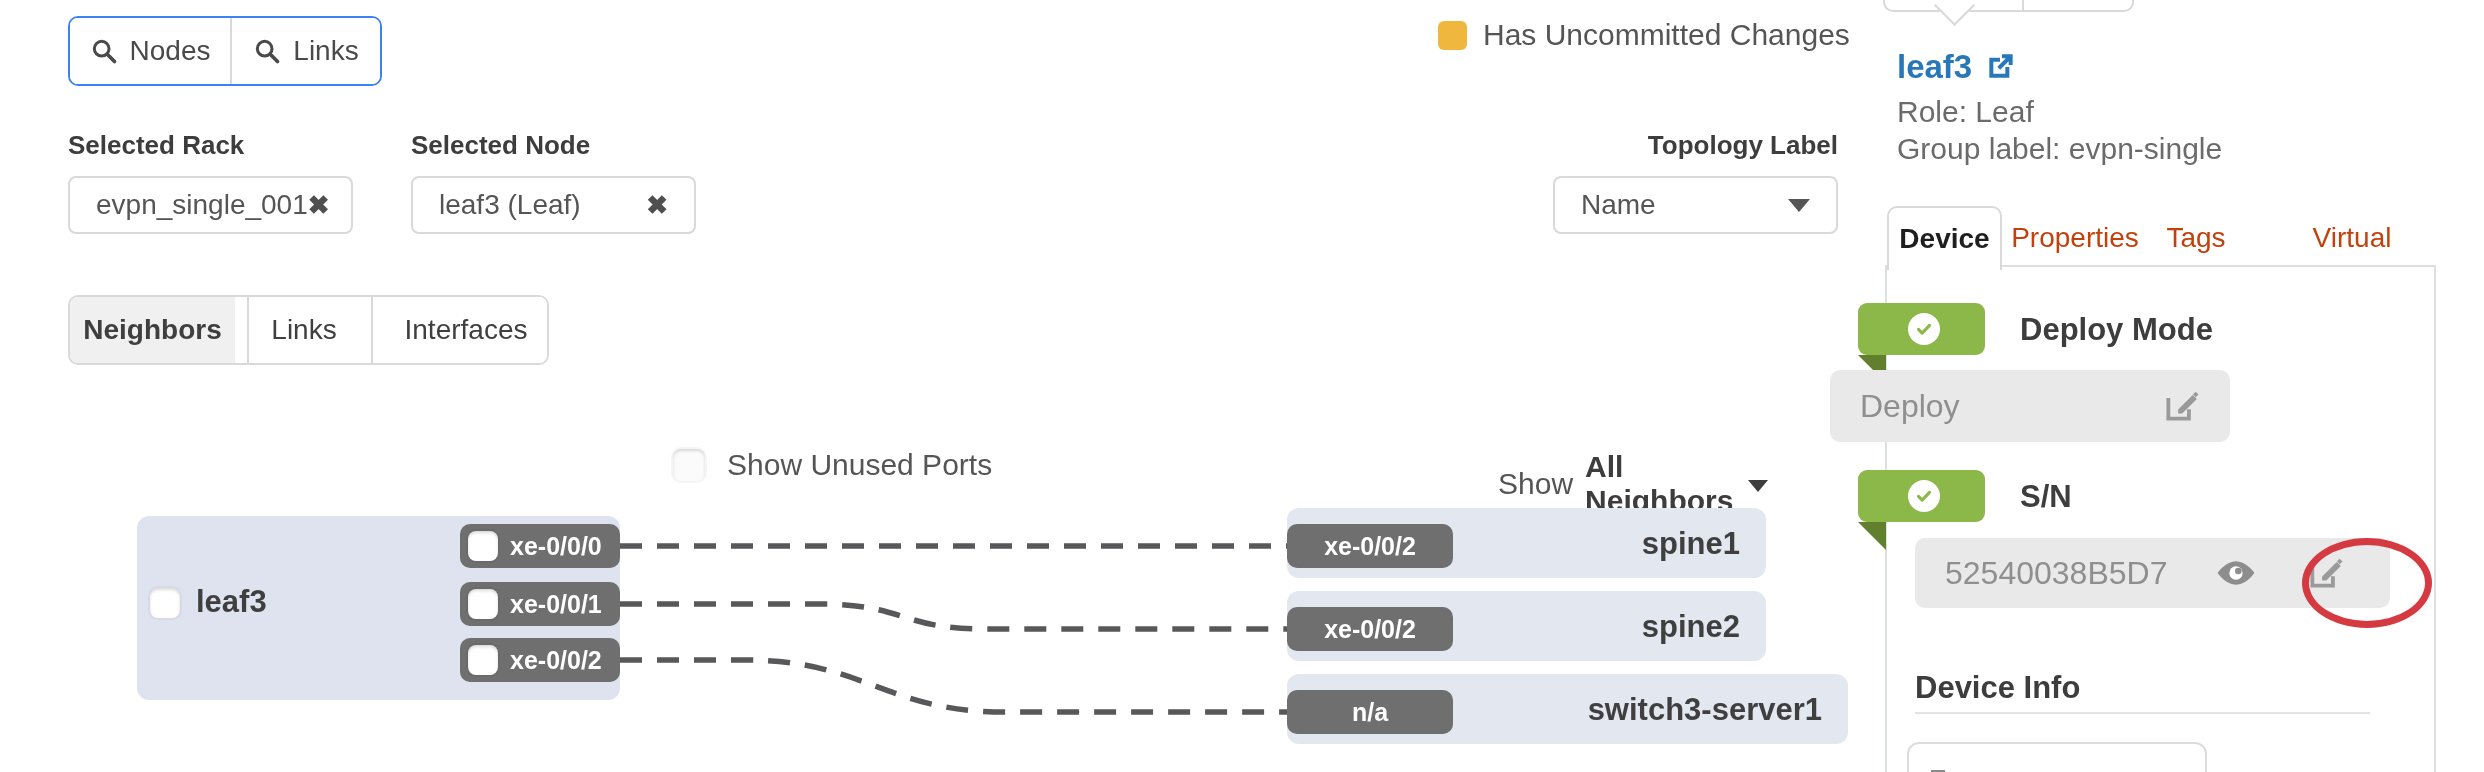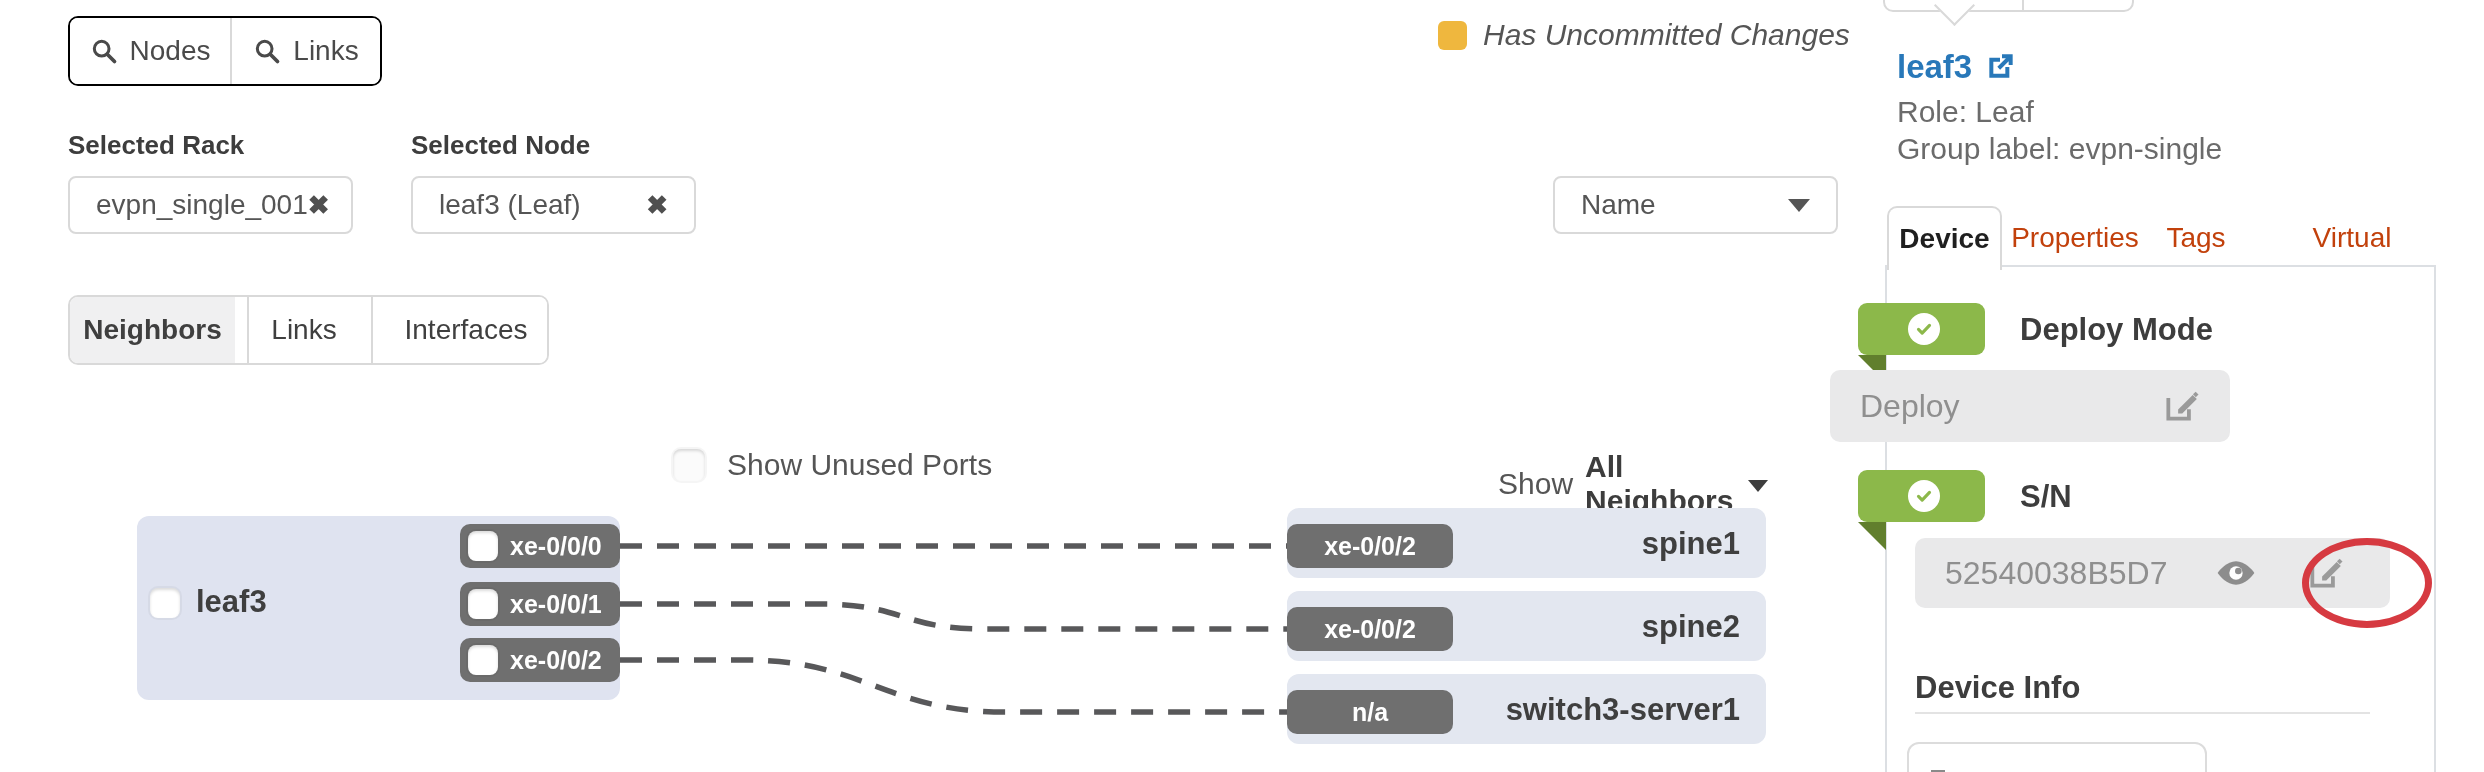--- a/index.html
+++ b/index.html
@@ -3,40 +3,40 @@
 <meta charset="utf-8">
 <style>
   html,body{margin:0;padding:0;background:#fff;}
   #app{
     position:relative;width:2484px;height:772px;overflow:hidden;background:#fff;
     font-family:"Liberation Sans", sans-serif;color:#3d3d3d;
   }
   .abs{position:absolute;}
 
   
-  .seg-group{display:flex;border:2px solid #000000;border-radius:10px;background:#fff;overflow:hidden;}
+  .seg-group{display:flex;border:2px solid #3b82f6;border-radius:10px;background:#fff;overflow:hidden;}
   .seg-btn{display:flex;align-items:center;justify-content:center;gap:12px;background:#fff;
     font-size:28px;color:#4a4a4a;cursor:pointer;}
   .seg-btn + .seg-btn{border-left:2px solid #d9d9d9;}
   .search-svg{width:28px;height:28px;flex:0 0 auto;}
 
   
   .field-label{font-size:26px;font-weight:bold;color:#3d3d3d;}
 
   
   .chip{border:2px solid #d9d9d9;border-radius:8px;background:#fff;display:flex;align-items:center;
     height:58px;box-sizing:border-box;padding:0 26px;}
   .chip-text{font-size:28px;color:#555;flex:1;}
   .chip-x{font-size:26px;color:#4f4f4f;font-weight:bold;cursor:pointer;line-height:1;}
   .caret{width:0;height:0;border-left:11px solid transparent;border-right:11px solid transparent;
     border-top:13px solid #555;}
 
   
   .legend-square{width:29px;height:29px;border-radius:6px;background:#efb73e;}
-  .legend-text{font-size:30px;color:#555;font-style:italic;}
+  .legend-text{font-size:30px;color:#555;}
 
   
   .view-tabs{display:flex;border:2px solid #d9d9d9;border-radius:10px;background:#fff;overflow:hidden;height:70px;box-sizing:border-box;}
   .view-tab{display:flex;align-items:center;justify-content:center;font-size:28px;color:#3f3f3f;cursor:pointer;background:#fff;}
   .view-tab + .view-tab{border-left:2px solid #d9d9d9;}
   .view-tab.active{background:#f0f0f1;font-weight:bold;}
 
   
   .node-box{background:#dfe3f0;border-radius:12px;}
   .row-box{background:#e3e7f0;border-radius:12px;}
@@ -96,20 +96,21 @@
       <svg class="search-svg" viewBox="0 0 24 24">
         <circle cx="10" cy="10" r="6.3" fill="none" stroke="#4a4a4a" stroke-width="2.6"></circle>
         <line x1="15" y1="15" x2="21" y2="21" stroke="#4a4a4a" stroke-width="3.2" stroke-linecap="round"></line>
       </svg>
       <span>Links</span>
     </div>
   </div>
 
   <div class="abs field-label" style="left:68px;top:130px;">Selected Rack</div>
   <div class="abs field-label" style="left:411px;top:130px;">Selected Node</div>
+  <div class="abs field-label" style="left:1553px;top:130px;width:285px;text-align:right;">Topology Label</div>
 
   <div class="abs chip" style="left:68px;top:176px;width:285px;">
     <span class="chip-text">evpn_single_001</span>
     <span class="chip-x">✖</span>
   </div>
   <div class="abs chip" style="left:411px;top:176px;width:285px;">
     <span class="chip-text">leaf3 (Leaf)</span>
     <span class="chip-x">✖</span>
   </div>
   <div class="abs chip" style="left:1553px;top:176px;width:285px;">
@@ -167,21 +168,21 @@
       <span class="port-label">xe-0/0/2</span>
     </div>
     <div class="abs row-name" style="right:26px;top:18px;">spine1</div>
   </div>
   <div class="abs row-box" style="left:1287px;top:591px;width:479px;height:70px;z-index:1;">
     <div class="abs port-pill" style="left:0;top:16px;width:166px;height:44px;justify-content:center;">
       <span class="port-label">xe-0/0/2</span>
     </div>
     <div class="abs row-name" style="right:26px;top:18px;">spine2</div>
   </div>
-  <div class="abs row-box" style="left:1287px;top:674px;width:479px;height:70px;z-index:1;">
+  <div class="abs row-box" style="left:1287px;top:674px;width:561px;height:70px;z-index:1;">
     <div class="abs port-pill" style="left:0;top:16px;width:166px;height:44px;justify-content:center;">
       <span class="port-label">n/a</span>
     </div>
     <div class="abs row-name" style="right:26px;top:18px;">switch3-server1</div>
   </div>
 
   <div class="abs device-link" style="left:1897px;top:48px;">
     <span>leaf3</span>
     <svg width="32" height="32" viewBox="0 0 24 24" fill="#2878b9">
       <path d="M4 5h8v3H7v9h9v-5h3v8H4z"></path>

